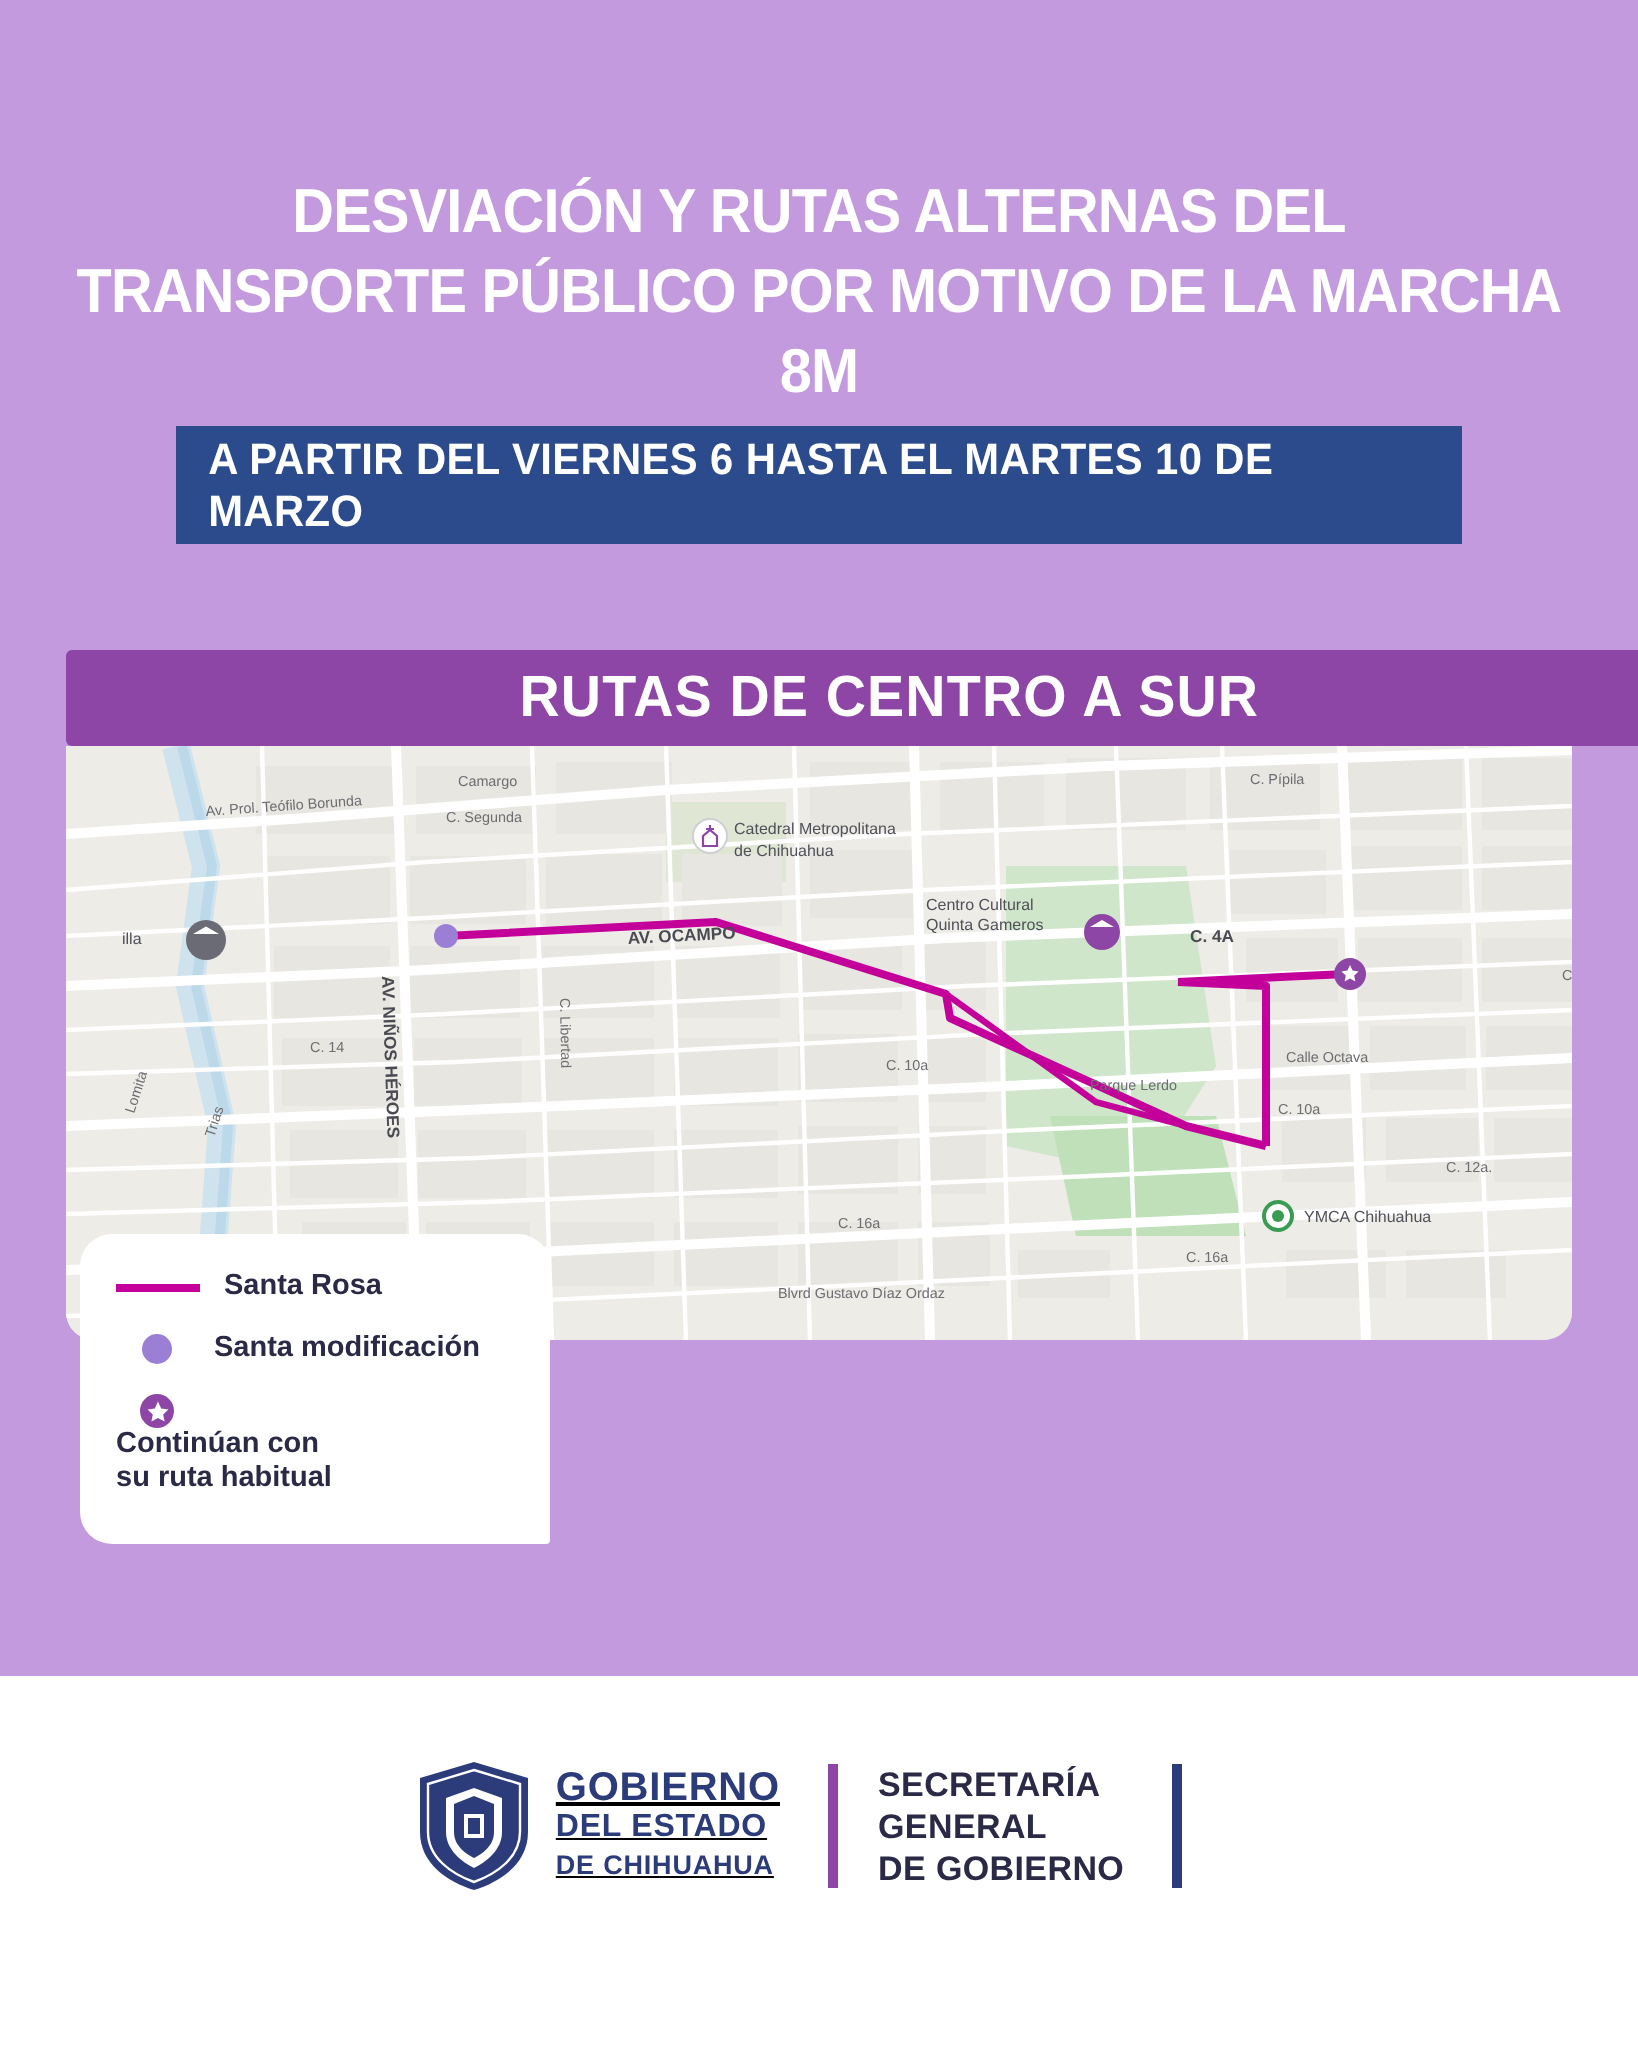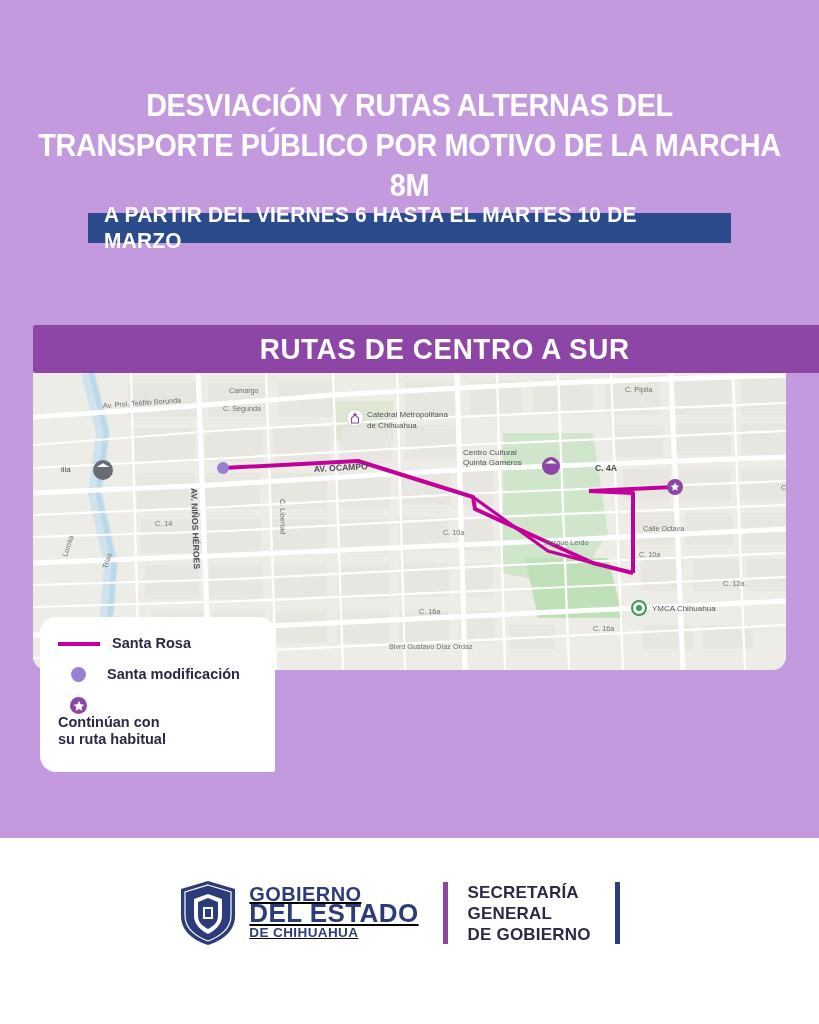--- a/index.html
+++ b/index.html
@@ -42,21 +42,21 @@
     letter-spacing: -0.4px;
     font-stretch: condensed;
     text-transform: uppercase;
     transform: scaleX(0.93);
   }
   .headline .l2 { display: block; font-size: 31px; }
 
   .date-band {
     position: absolute;
     left: 88px; top: 213px;
-    width: 643px; height: 30px;
+    width: 643px; height: 59px;
     background: #2c4b8d;
     display: flex;
     align-items: center;
     justify-content: center;
   }
   .date-band span {
     color: #ffffff;
     font-weight: bold;
     font-size: 22px;
     letter-spacing: 0.2px;
@@ -162,21 +162,21 @@
     margin-right: 12px;
   }
   .shield svg { display: block; }
   .gob-text {
     color: #2c3c7a;
     font-weight: bold;
     line-height: 19px;
     letter-spacing: 0.4px;
   }
   .gob-text .g1 { font-size: 20px; }
-  .gob-text .g2 { font-size: 26px; }
+  .gob-text .g2 { font-size: 16px; }
   .gob-text .g3 { font-size: 13.5px; }
 
   .divider {
     width: 5px; height: 62px;
     background: #2c3c7a;
     margin: 0 20px 0 24px;
   }
   .divider.pink { background: #8d46a5; }
   .sec-text {
     color: #2a2a46;

